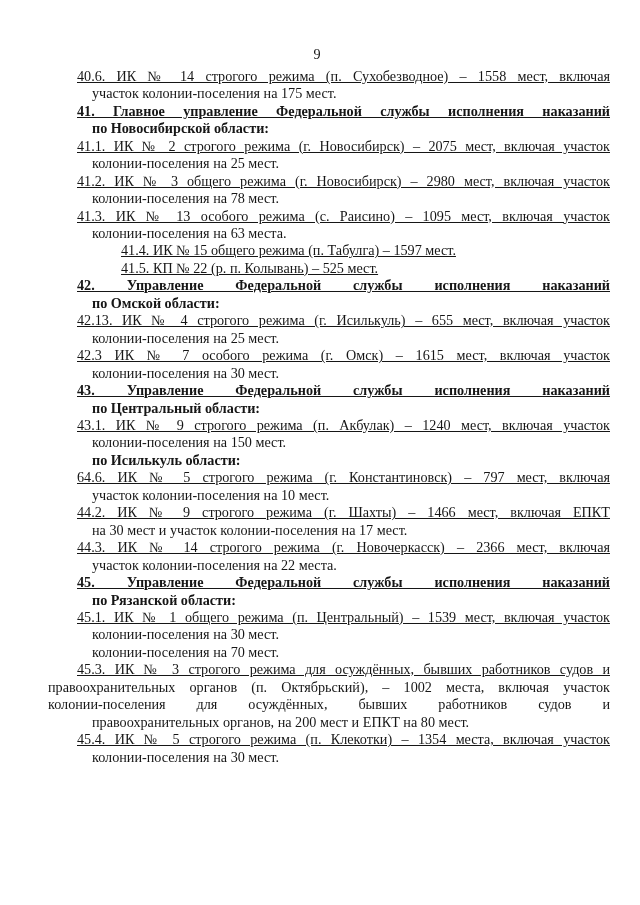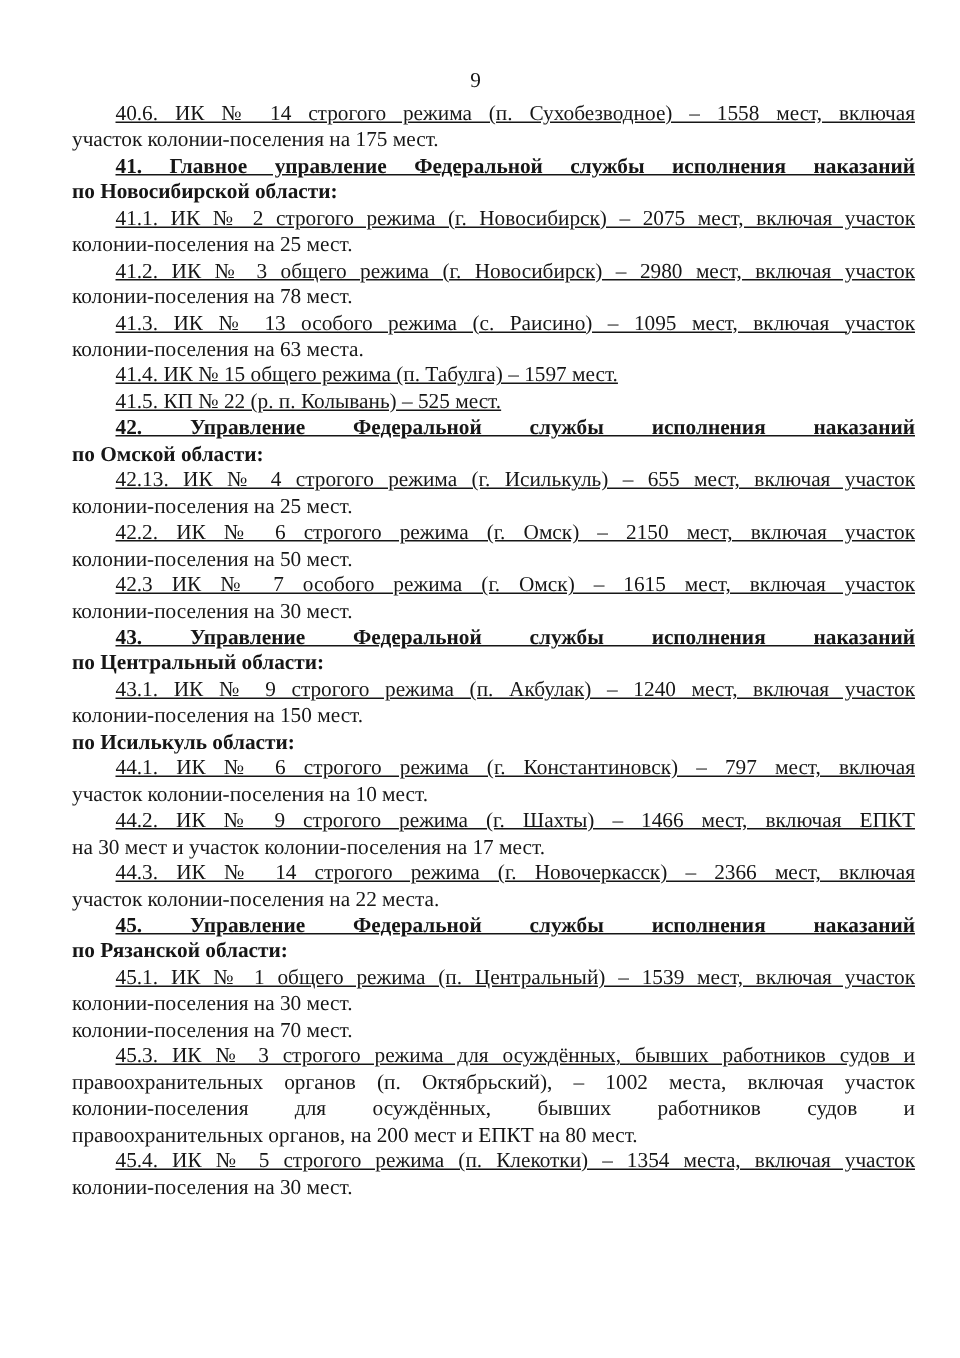--- a/index.html
+++ b/index.html
@@ -33,20 +33,21 @@
     margin: 0;
     padding: 0;
   }
   .line {
     text-align: justify;
     text-align-last: justify;
   }
   .line.last {
     text-align: center;
     text-align-last: left;
+    margin-left: 44px;
   }
   .line.first {
     text-indent: 29px;
     text-decoration: underline;
   }
   .heading .line {
     font-weight: bold;
   }
 </style>
 </head>
@@ -84,40 +85,36 @@
         </div>
         <div class="para heading">
           <div class="line first">42. Управление Федеральной службы исполнения наказаний</div>
           <div class="line last">по Омской области:</div>
         </div>
         <div class="para body">
           <div class="line first">42.13. ИК № 4 строгого режима (г. Исилькуль) – 655 мест, включая участок</div>
           <div class="line last">колонии-поселения на 25 мест.</div>
         </div>
         <div class="para body">
-          <div class="line first">42.2. ИК № 6 строгого режима (г. Омск) – 2150 мест, включая участок</div>
-          <div class="line last">колонии-поселения на 50 мест.</div>
-        </div>
-        <div class="para body">
           <div class="line first">42.3  ИК № 7 особого режима (г. Омск) – 1615 мест, включая участок</div>
           <div class="line last">колонии-поселения на 30 мест.</div>
         </div>
         <div class="para heading">
           <div class="line first">43. Управление Федеральной службы исполнения наказаний</div>
           <div class="line last">по Центральный области:</div>
         </div>
         <div class="para body">
           <div class="line first">43.1. ИК № 9 строгого режима (п. Акбулак) – 1240 мест, включая участок</div>
           <div class="line last">колонии-поселения на 150 мест.</div>
         </div>
         <div class="para heading">
           <div class="line last">по Исилькуль области:</div>
         </div>
         <div class="para body">
-          <div class="line first">44.1. ИК № 6 строгого режима (г. Константиновск) – 797 мест, включая</div>
+          <div class="line first">64.6. ИК № 5 строгого режима (г. Константиновск) – 797 мест, включая</div>
           <div class="line last">участок колонии-поселения на 10 мест.</div>
         </div>
         <div class="para body">
           <div class="line first">44.2. ИК № 9 строгого режима (г. Шахты) – 1466 мест, включая ЕПКТ</div>
           <div class="line last">на 30 мест и участок колонии-поселения на 17 мест.</div>
         </div>
         <div class="para body">
           <div class="line first">44.3. ИК № 14 строгого режима (г. Новочеркасск) – 2366 мест, включая</div>
           <div class="line last">участок колонии-поселения на 22 места.</div>
         </div>

